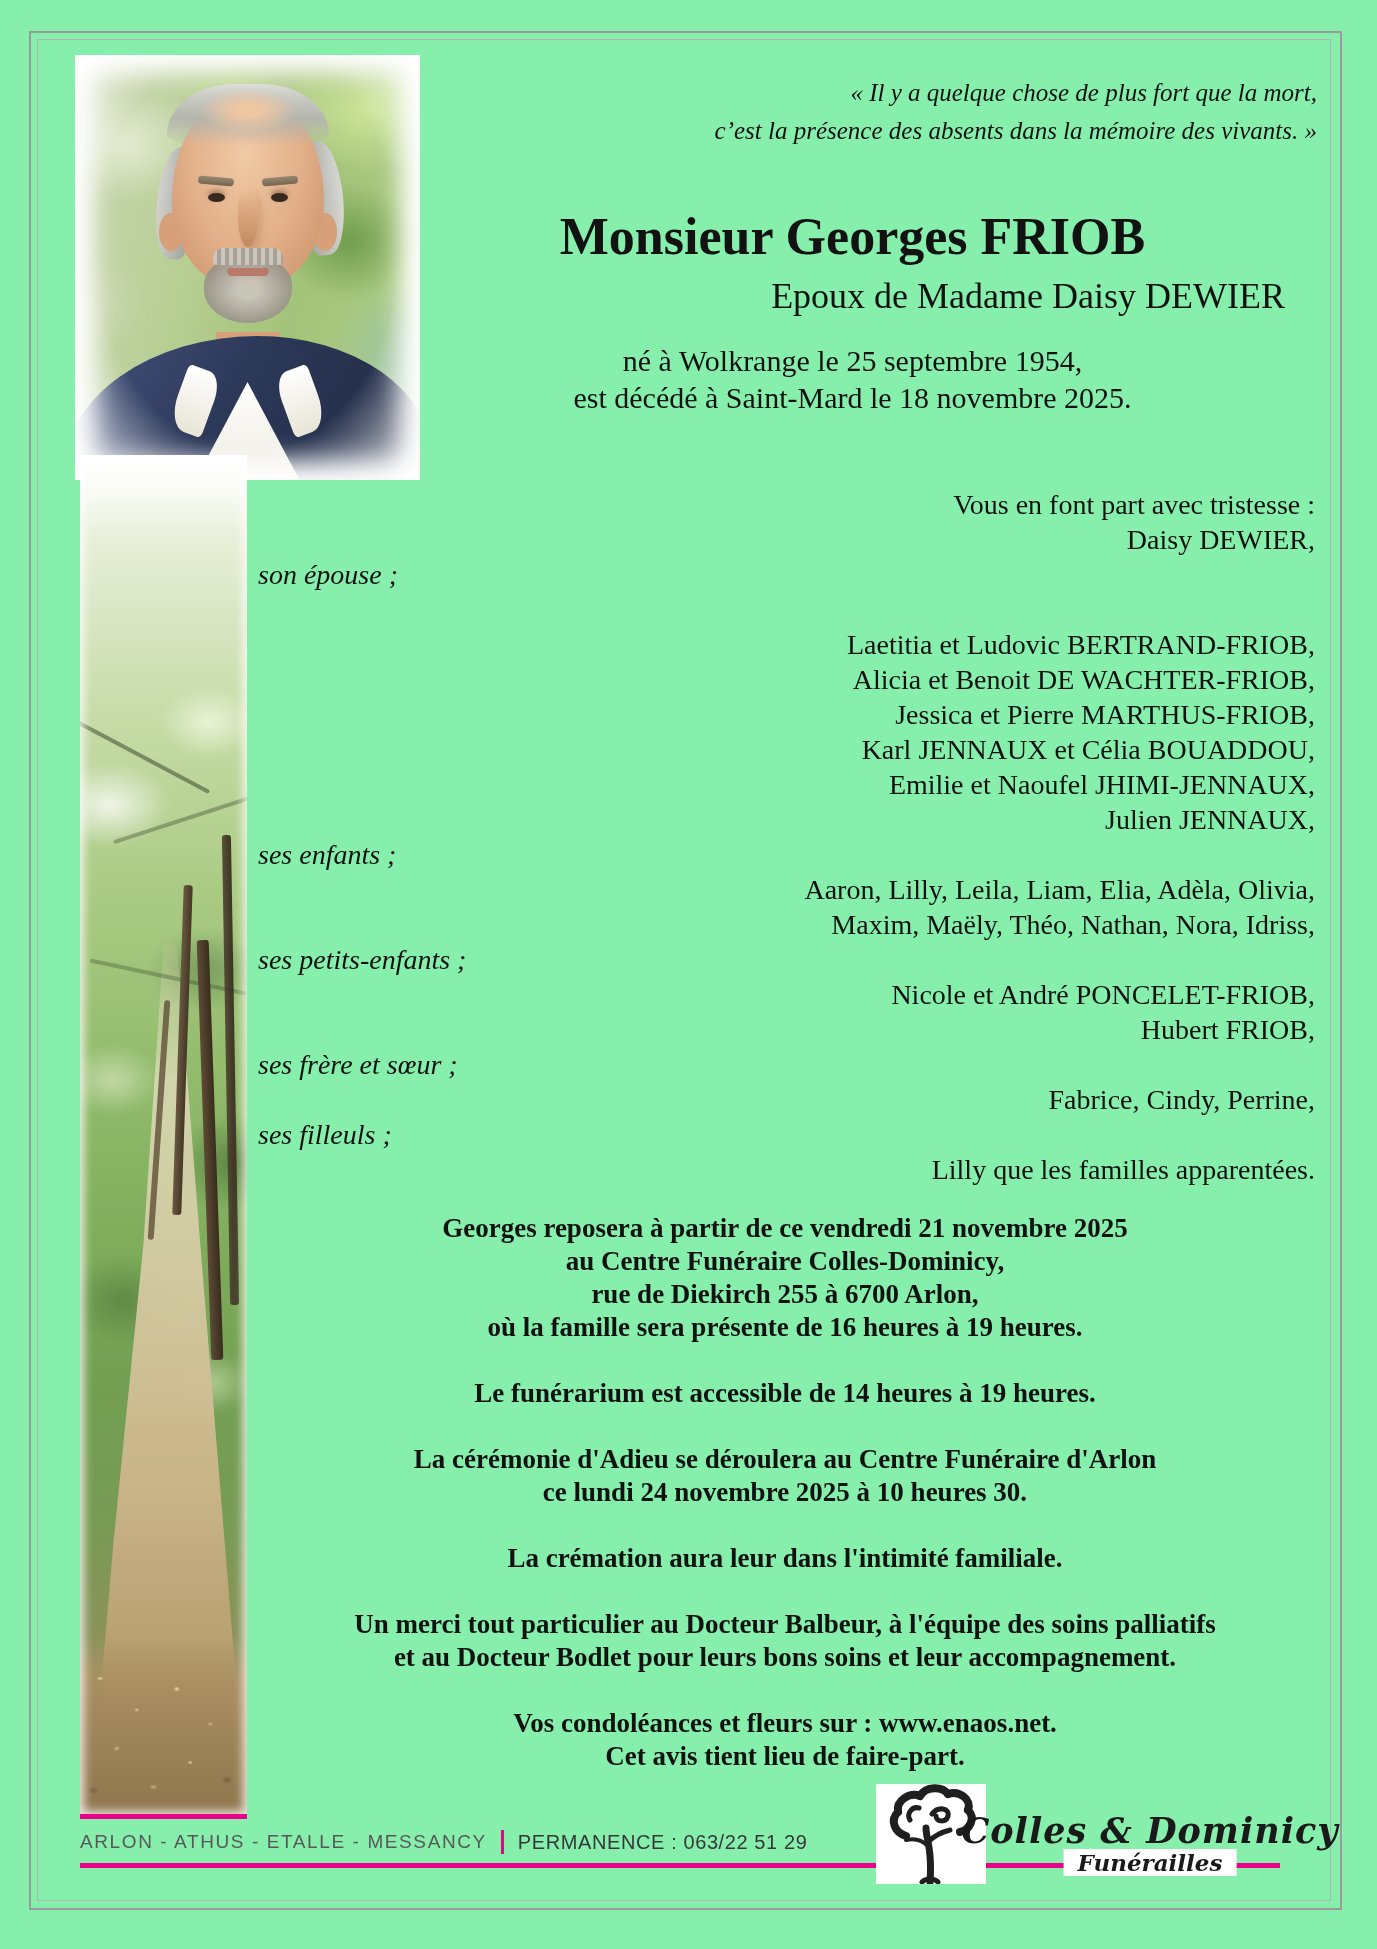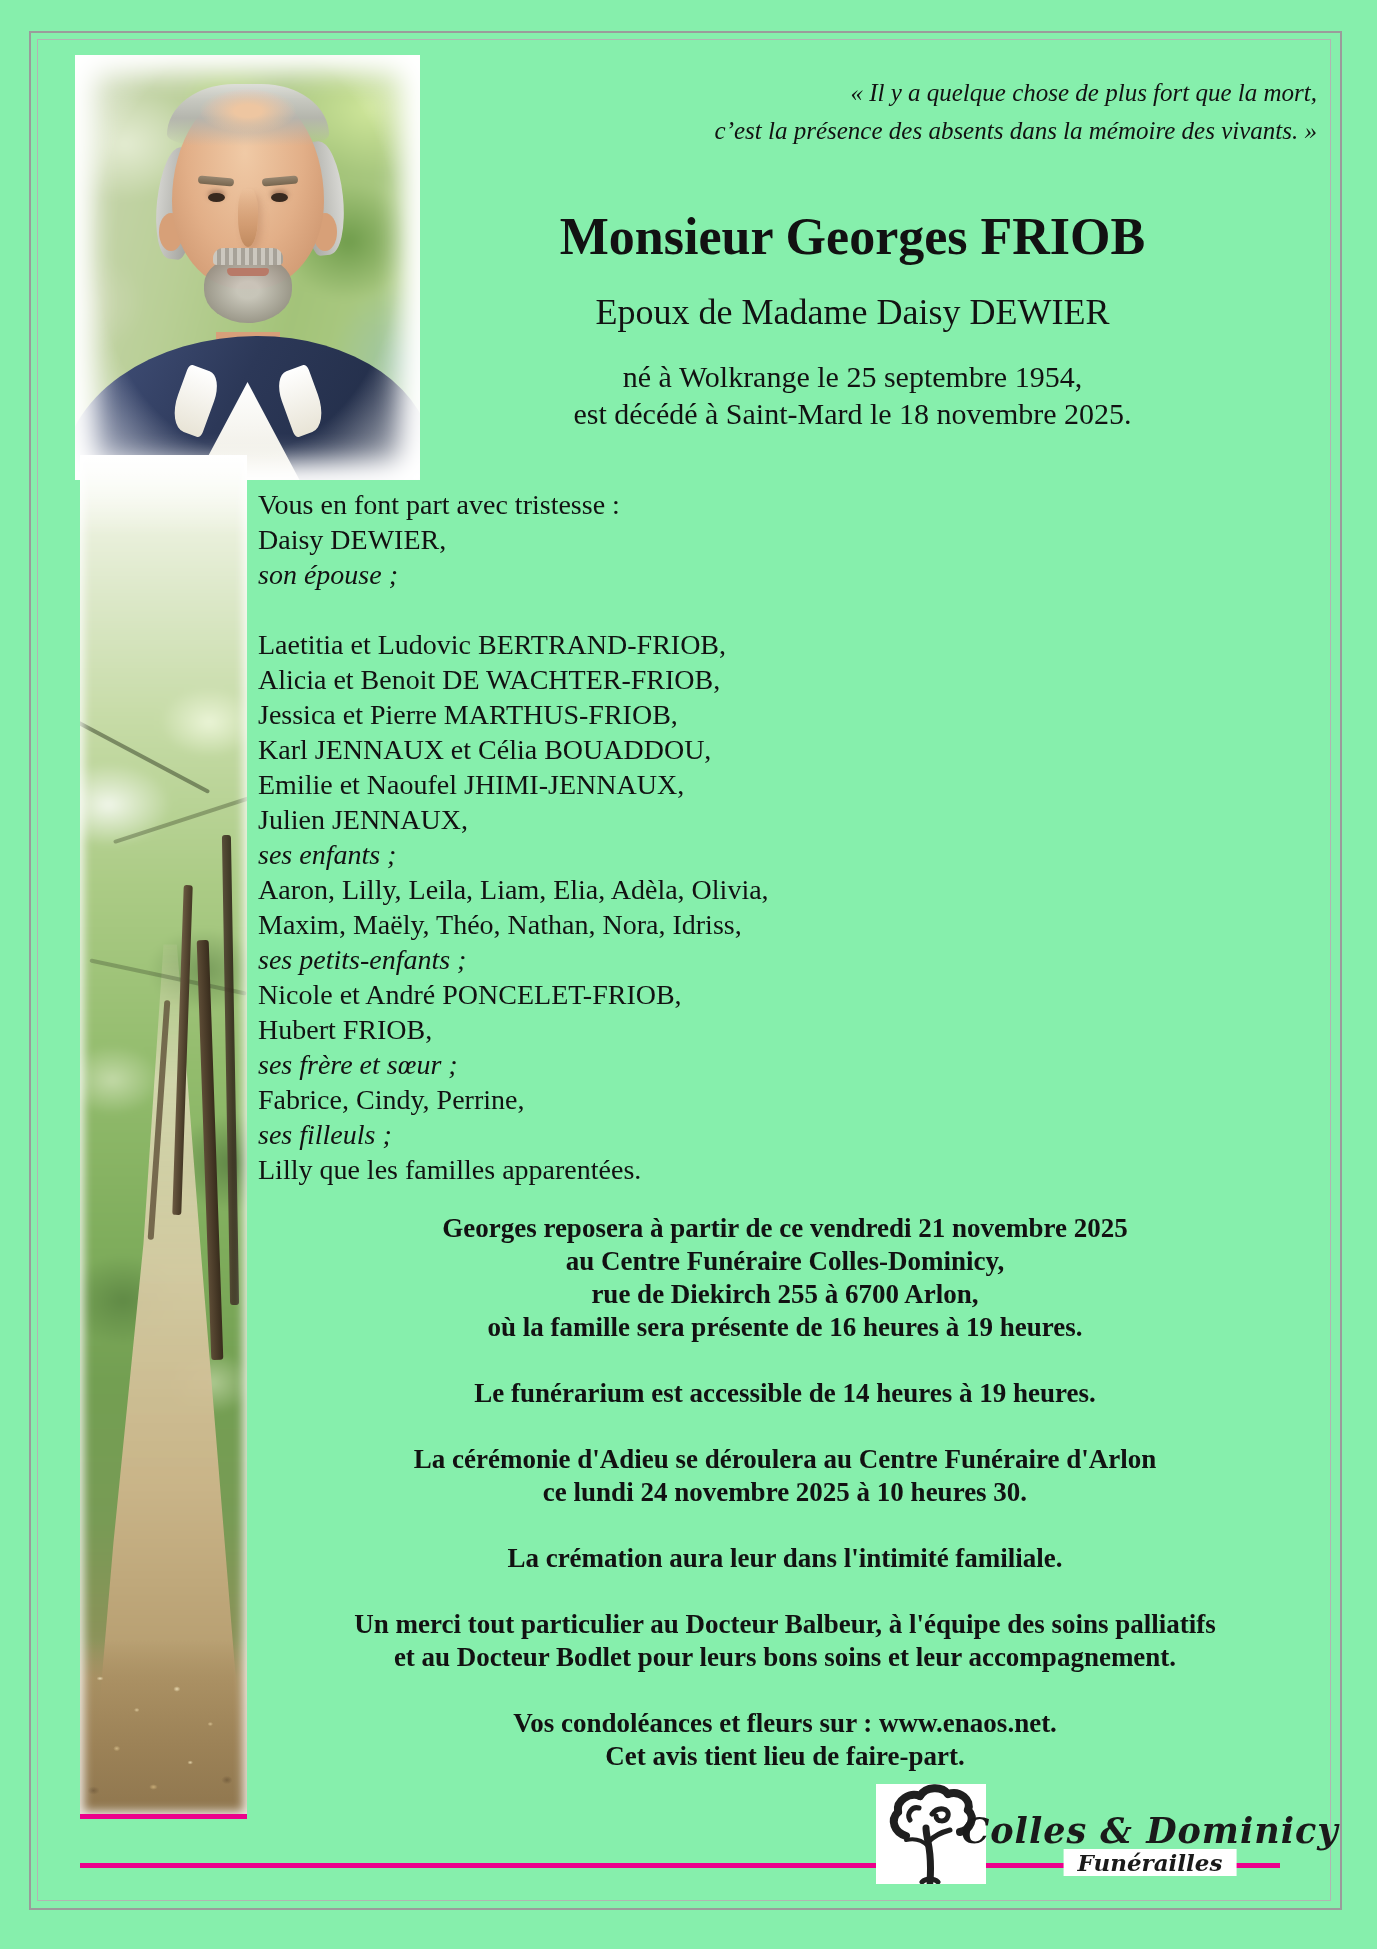--- a/index.html
+++ b/index.html
@@ -115,24 +115,24 @@
     background:linear-gradient(to bottom,#ffffff, rgba(255,255,255,0)); }
   .forest::after { content:""; position:absolute; inset:0;
     box-shadow:inset 0 0 10px 4px rgba(255,255,255,.8); }
   .forest-underline { position:absolute; left:80px; top:1814px; width:167px; height:5px; }
 
   
   .quote { position:absolute; top:74px; right:60px; width:820px; text-align:right;
     font-style:italic; font-size:25px; line-height:38px; white-space:nowrap; }
   .header { position:absolute; left:420px; top:210px; width:865px; text-align:center; }
   .header .title { font-size:52px; font-weight:bold; line-height:1.02; }
-  .header .subtitle { margin-top:28px; font-size:36px; }
+  .header .subtitle { margin-top:12px; font-size:36px;text-align:right; }
   .header .dates { margin-top:25px; font-size:30px; line-height:37px; }
   .family-block { position:absolute; left:258px; top:487px; width:1057px; font-size:28px; }
-  .family-block .ln { height:35px; line-height:35px; white-space:nowrap; }
+  .family-block .ln { height:35px; line-height:35px; white-space:nowrap;text-align:right; }
   .family-block .ln.right { text-align:left; font-style:italic; }
   .announce-block { position:absolute; left:235px; top:1212px; width:1100px;
     text-align:center; font-weight:bold; font-size:27px; }
   .announce-block .ln { height:33px; line-height:33px; white-space:nowrap; }
 
   
   .footer-info { position:absolute; left:80px; top:1830px; display:flex; align-items:center; gap:14px;
     font-family:"Liberation Sans", sans-serif; }
   .footer-regions { font-size:19px; letter-spacing:1.6px; color:#58585a; }
   .footer-divider { width:3px; height:24px; }
@@ -245,20 +245,25 @@
       <div class="ln"></div>
       <div class="ln">La crémation aura leur dans l'intimité familiale.</div>
       <div class="ln"></div>
       <div class="ln">Un merci tout particulier au Docteur Balbeur, à l'équipe des soins palliatifs</div>
       <div class="ln">et au Docteur Bodlet pour leurs bons soins et leur accompagnement.</div>
       <div class="ln"></div>
       <div class="ln">Vos condoléances et fleurs sur : www.enaos.net.</div>
       <div class="ln">Cet avis tient lieu de faire-part.</div>
     </div>
 
+  <div class="footer-info">
+    <span class="footer-regions">ARLON - ATHUS - ETALLE - MESSANCY</span>
+    <span class="footer-divider accent" style="background: rgb(236, 0, 140);"></span>
+    <span class="footer-permanence">PERMANENCE : 063/22 51 29</span>
+  </div>
   <div class="brand-line accent" style="background: rgb(236, 0, 140);"></div>
 
   <div class="tree-box">
     <svg width="110" height="100" viewBox="0 0 110 100" fill="none" stroke="#1f1f1f" stroke-linecap="round">
       <path d="M54 98 C55 84 55 72 52 58 C51 52 50 48 50 44" stroke-width="7"></path>
       <path d="M46 98 C50 94 58 94 62 98" stroke-width="5"></path>
       <path d="M52 58 C58 52 66 48 74 46" stroke-width="5"></path>
       <path d="M52 62 C46 56 38 54 30 56" stroke-width="4"></path>
       <path d="M30 52 C18 48 14 36 22 28" stroke-width="8"></path>
       <path d="M22 28 C20 16 34 8 44 12" stroke-width="8"></path>

